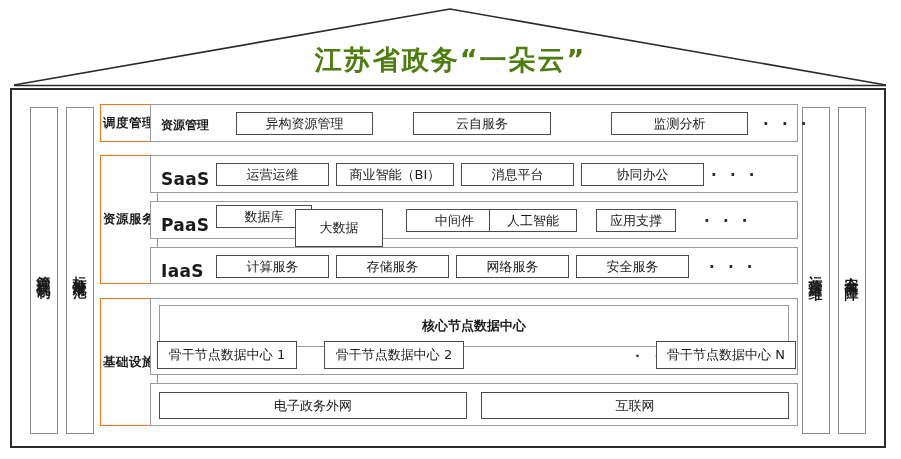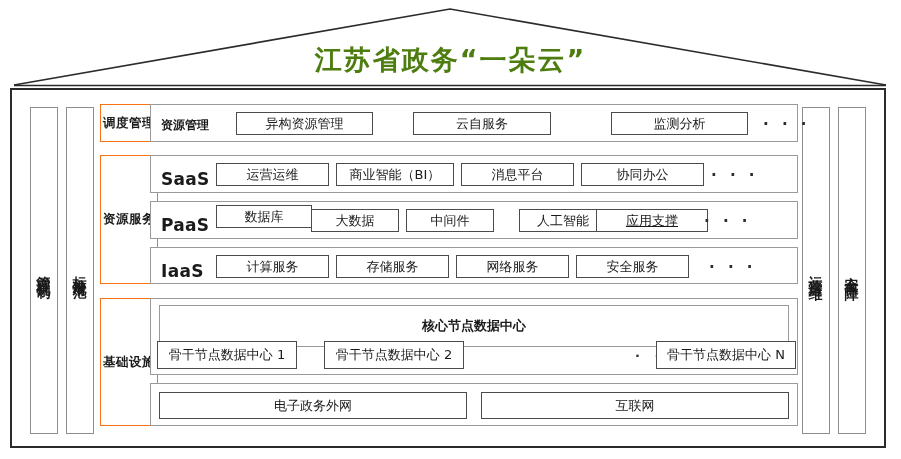--- a/index.html
+++ b/index.html
@@ -196,24 +196,24 @@
         <div class="box" style="left:65px;top:7px;width:113px;height:23px;">运营运维</div>
         <div class="box" style="left:185px;top:7px;width:118px;height:23px;">商业智能（BI）</div>
         <div class="box" style="left:310px;top:7px;width:113px;height:23px;">消息平台</div>
         <div class="box" style="left:430px;top:7px;width:123px;height:23px;">协同办公</div>
         <span class="ellipsis" style="left:560px;top:10px;">· · ·</span>
       </div>
 
       <div class="group-body" style="top:46px;height:38px;">
         <span class="tier-label" style="left:10px;top:13px;">PaaS</span>
         <div class="box" style="left:65px;top:3px;width:96px;height:23px;">数据库</div>
-        <div class="box" style="left:160px;top:7px;width:88px;height:23px;">大数据</div>
-        <div class="box" style="left:255px;top:7px;width:88px;height:23px;">中间件</div>
-        <div class="box" style="left:368px;top:7px;width:88px;height:23px;">人工智能</div>
-        <div class="box" style="left:445px;top:7px;width:112px;height:23px;text-decoration:underline;">应用支撑</div>
+        <div class="box" style="left:144px;top:7px;width:88px;height:38px;">大数据</div>
+        <div class="box" style="left:255px;top:7px;width:97px;height:23px;">中间件</div>
+        <div class="box" style="left:338px;top:7px;width:88px;height:23px;">人工智能</div>
+        <div class="box" style="left:445px;top:7px;width:80px;height:23px;">应用支撑</div>
         <span class="ellipsis" style="left:553px;top:10px;">· · ·</span>
       </div>
 
       <div class="group-body" style="top:92px;height:37px;">
         <span class="tier-label" style="left:10px;top:13px;">IaaS</span>
         <div class="box" style="left:65px;top:7px;width:113px;height:23px;">计算服务</div>
         <div class="box" style="left:185px;top:7px;width:113px;height:23px;">存储服务</div>
         <div class="box" style="left:305px;top:7px;width:113px;height:23px;">网络服务</div>
         <div class="box" style="left:425px;top:7px;width:113px;height:23px;">安全服务</div>
         <span class="ellipsis" style="left:558px;top:10px;">· · ·</span>

